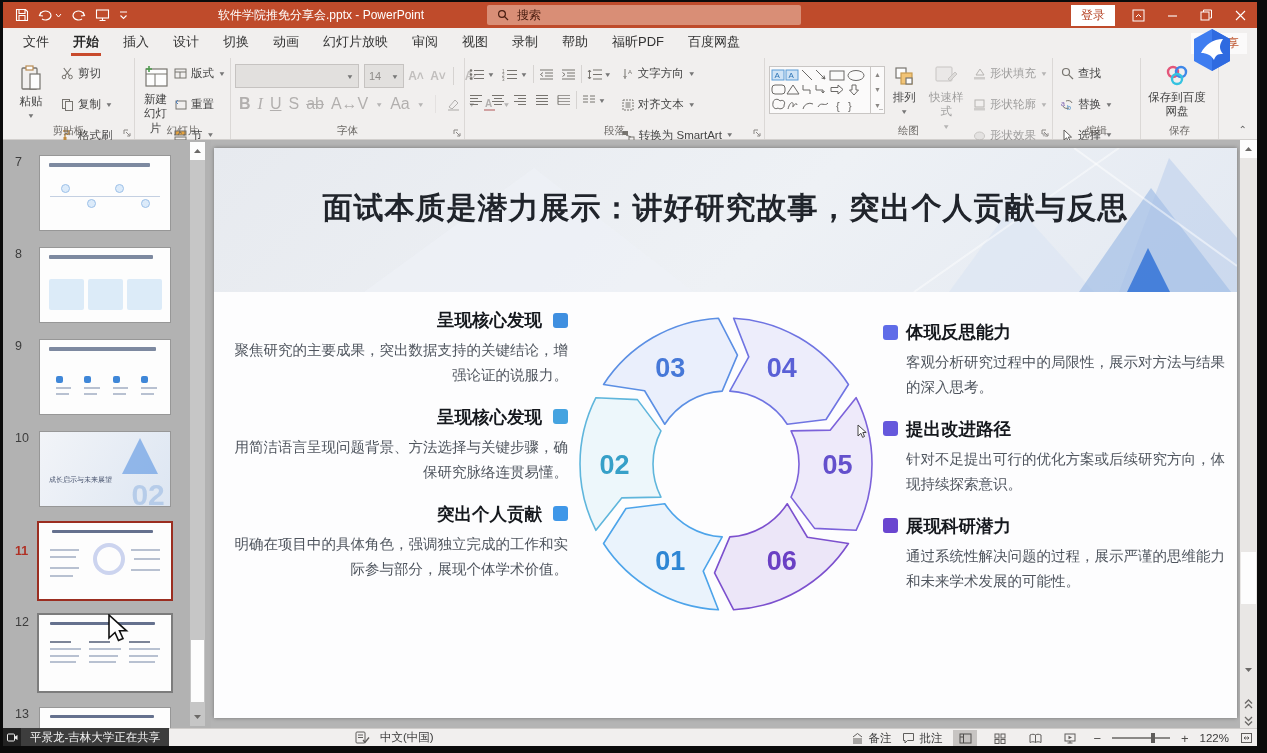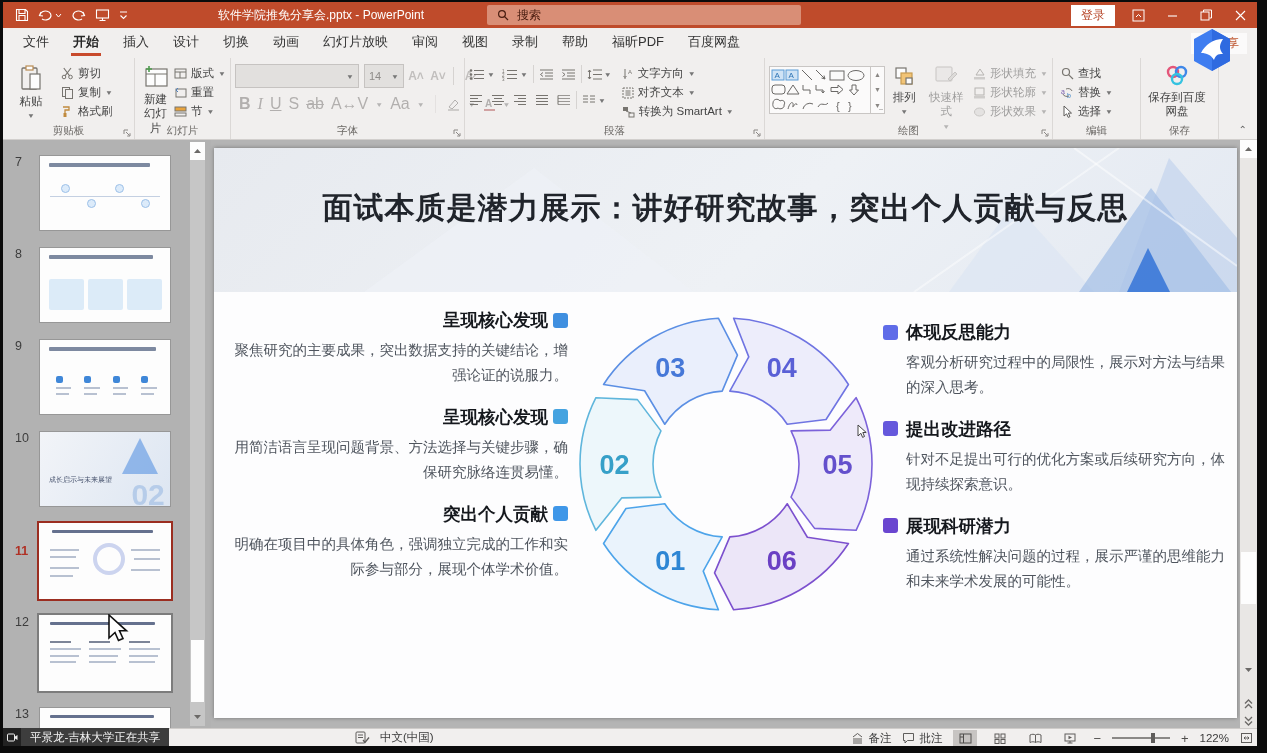--- a/index.html
+++ b/index.html
@@ -26,21 +26,21 @@
   .tab.active::after { content:""; position:absolute; left:10px; right:10px; bottom:2px; height:3px; background:#c84a2c; }
   .share-btn { position:absolute; right:10px; top:5px; display:flex; align-items:center; gap:4px; font-size:12px; color:#c05a34; background:#fbfafa; padding:2px 8px; }
   .baidu-logo { position:absolute; right:22px; top:25px; width:46px; height:46px; z-index:30; }
 
   
   .ribbon { position:relative; height:82px; background:#f1efee; border-bottom:1px solid #d2cfcd; display:flex; }
   .rgroup { position:relative; height:100%; padding:4px 4px 16px 4px; border-right:1px solid #dbd8d6; display:flex; align-items:flex-start; }
   .glabel { position:absolute; bottom:1px; left:0; right:0; text-align:center; font-size:10.5px; color:#6b6865; }
   .launcher { position:absolute; bottom:2px; right:3px; }
   .bigbtn { width:48px; display:flex; flex-direction:column; align-items:center; gap:3px; font-size:11.5px; color:#444; text-align:center; padding-top:3px; line-height:1.25; }
-  .smallcol { display:flex; flex-direction:column; justify-content:flex-end; gap:4px; padding-top:4px; }
+  .smallcol { display:flex; flex-direction:column; justify-content:flex-end; gap:16px; padding-top:4px; }
   .sbtn { display:flex; align-items:center; gap:4px; font-size:11.5px; color:#444; white-space:nowrap; }
   .dis { opacity:.48; }
   .chev { font-size:8px; color:#777; transform:scaleY(.8); }
   .combo { height:24px; background:#e2e0de; border:1px solid #c6c3c1; display:flex; align-items:center; justify-content:space-between; padding:4px 4px; font-size:11px; color:#8e8b89; }
   .fonticon { width:20px; height:19px; display:flex; align-items:center; justify-content:center; font-size:12px; color:#8e8b89; font-weight:bold; }
   .rowline { display:flex; align-items:center; gap:2px; }
   .vdiv { width:1px; height:18px; background:#d6d3d1; margin:0 3px; }
   .shapesbox { border:1px solid #c9c6c4; background:#fbfafa; display:flex; }
   .collapse-chevron { position:absolute; right:10px; bottom:4px; color:#666; font-size:10px; }
 
@@ -57,21 +57,21 @@
   .ps-btn { position:absolute; left:0; width:15px; height:18px; background:#fdfdfd; display:flex; align-items:center; justify-content:center; }
   .ps-thumb { position:absolute; left:1px; width:13px; height:62px; background:#fdfdfd; top:498px; }
 
   .canvas { position:relative; flex:1; height:100%; }
   .slide { position:absolute; left:3px; top:8px; width:1023px; height:570px; background:#fdfdfe; box-shadow:0 0 4px rgba(0,0,0,.35); overflow:hidden; }
   .slide-head { position:absolute; left:0; top:0; width:1023px; height:144px; background:linear-gradient(135deg,#e7eaef 0%,#eef1f5 55%,#e3e9f2 100%); }
   .slide-title { position:absolute; top:40px; left:0; width:100%; text-align:center; font-size:30px; font-weight:bold; color:#20242b; letter-spacing:1px; }
 
   .leftcol { position:absolute; left:20px; top:160px; width:334px; }
   .l-item { margin-bottom:17px; text-align:right; }
-  .l-head { display:flex; justify-content:flex-end; align-items:center; gap:5px; font-size:17.5px; font-weight:bold; color:#15181d; }
+  .l-head { display:flex; justify-content:flex-end; align-items:center; gap:11px; font-size:17.5px; font-weight:bold; color:#15181d; }
   .sq { width:15px; height:15px; border-radius:3px; flex:none; }
   .l-body { margin-top:6px; font-size:14.5px; color:#4f555e; line-height:1.72; }
   .rightcol { position:absolute; left:669px; top:172px; width:342px; }
   .r-item { margin-bottom:17px; }
   .r-head { display:flex; align-items:center; gap:8px; font-size:17.5px; font-weight:bold; color:#15181d; }
   .r-body { margin-top:6px; margin-left:23px; font-size:14.5px; color:#4f555e; line-height:1.72; }
 
   .vscroll { position:relative; width:17px; height:100%; background:#e9e7e5; flex:none; }
   .vs-btn { position:absolute; left:0; width:17px; height:18px; background:#fdfdfd; display:flex; align-items:center; justify-content:center; }
   .vs-thumb { position:absolute; left:1px; width:15px; top:412px; height:52px; background:#fdfdfd; }

